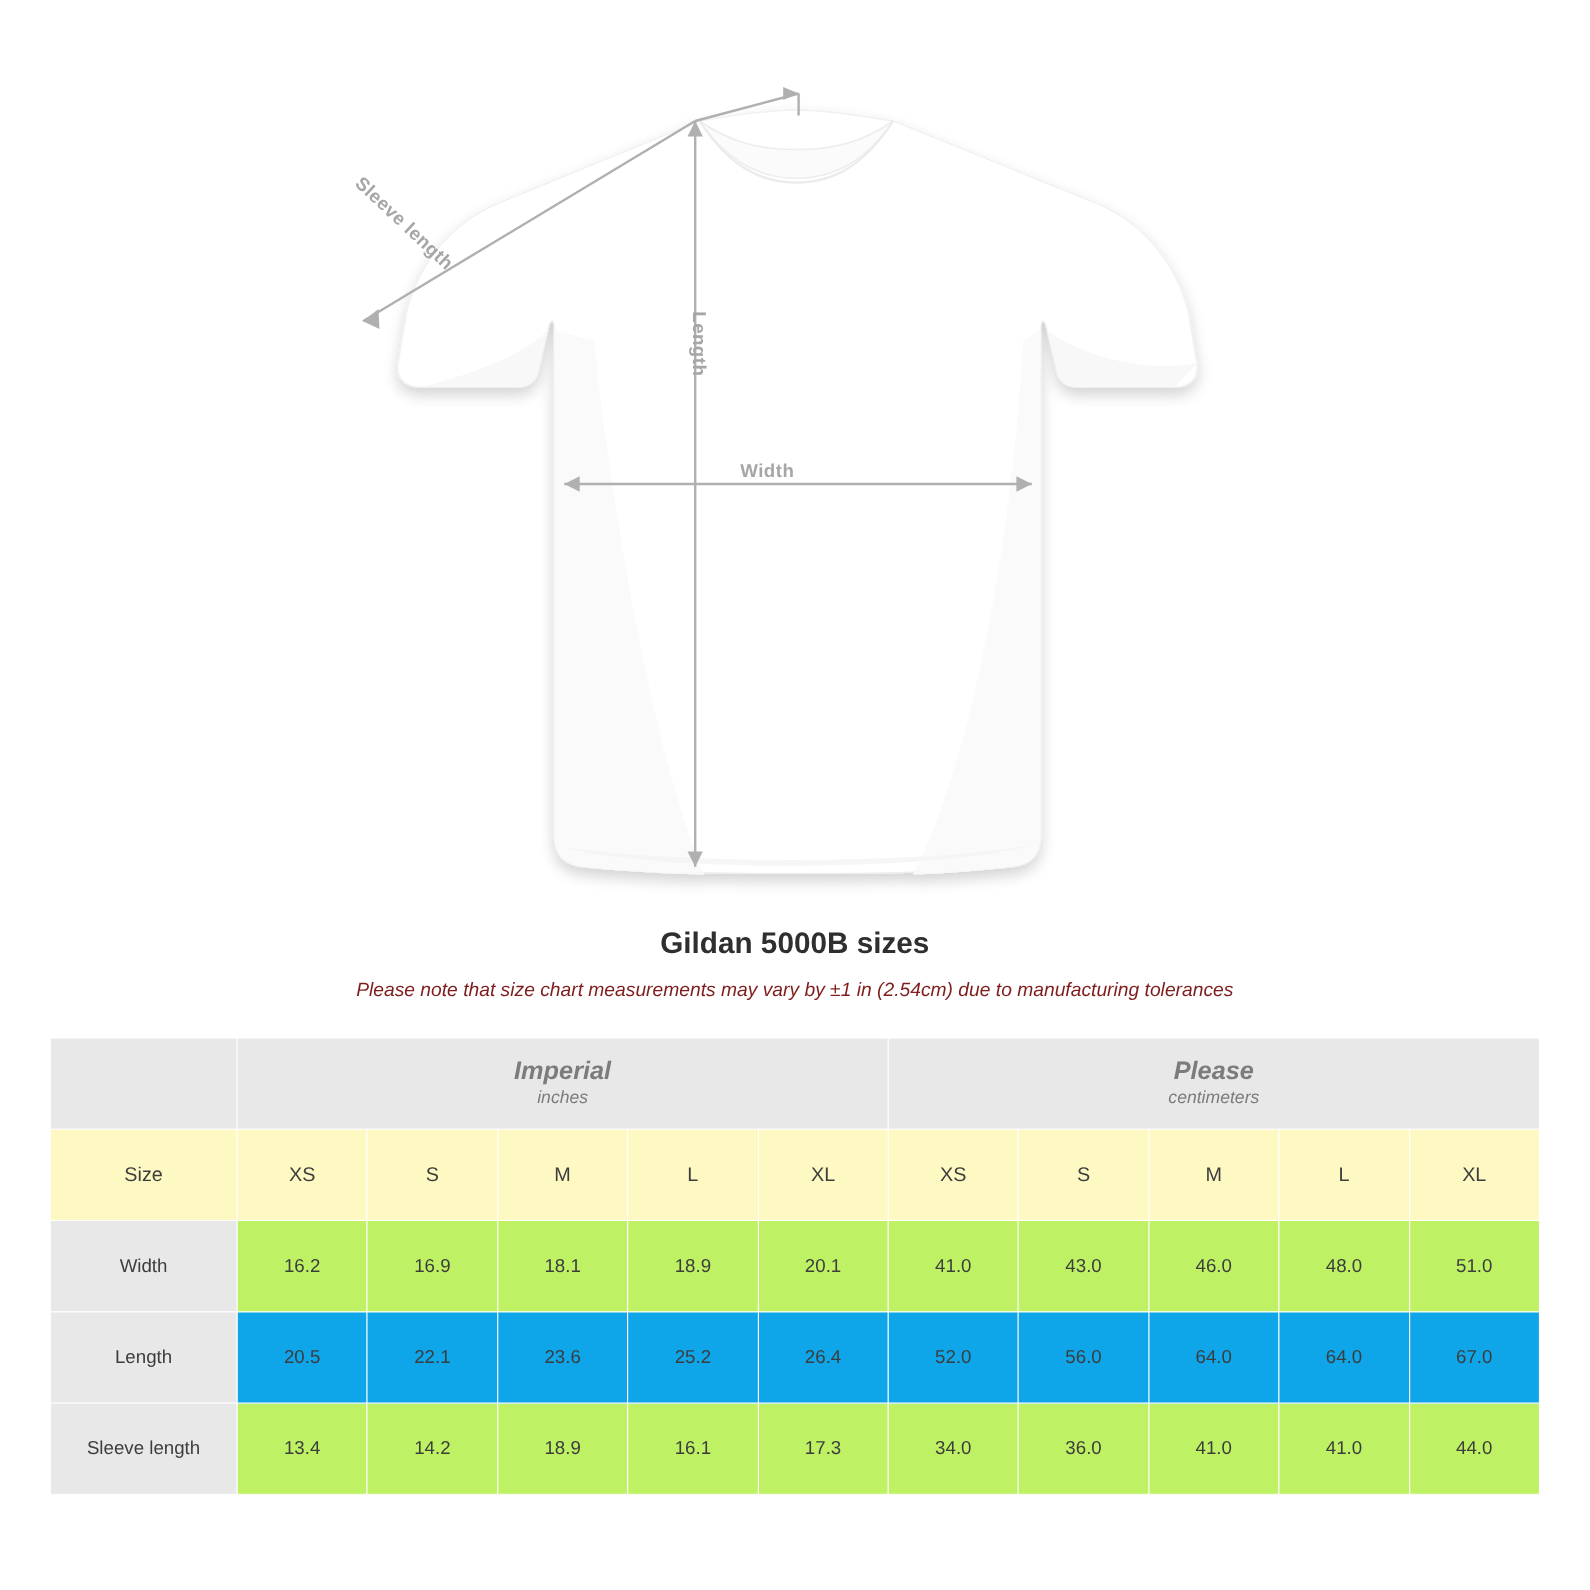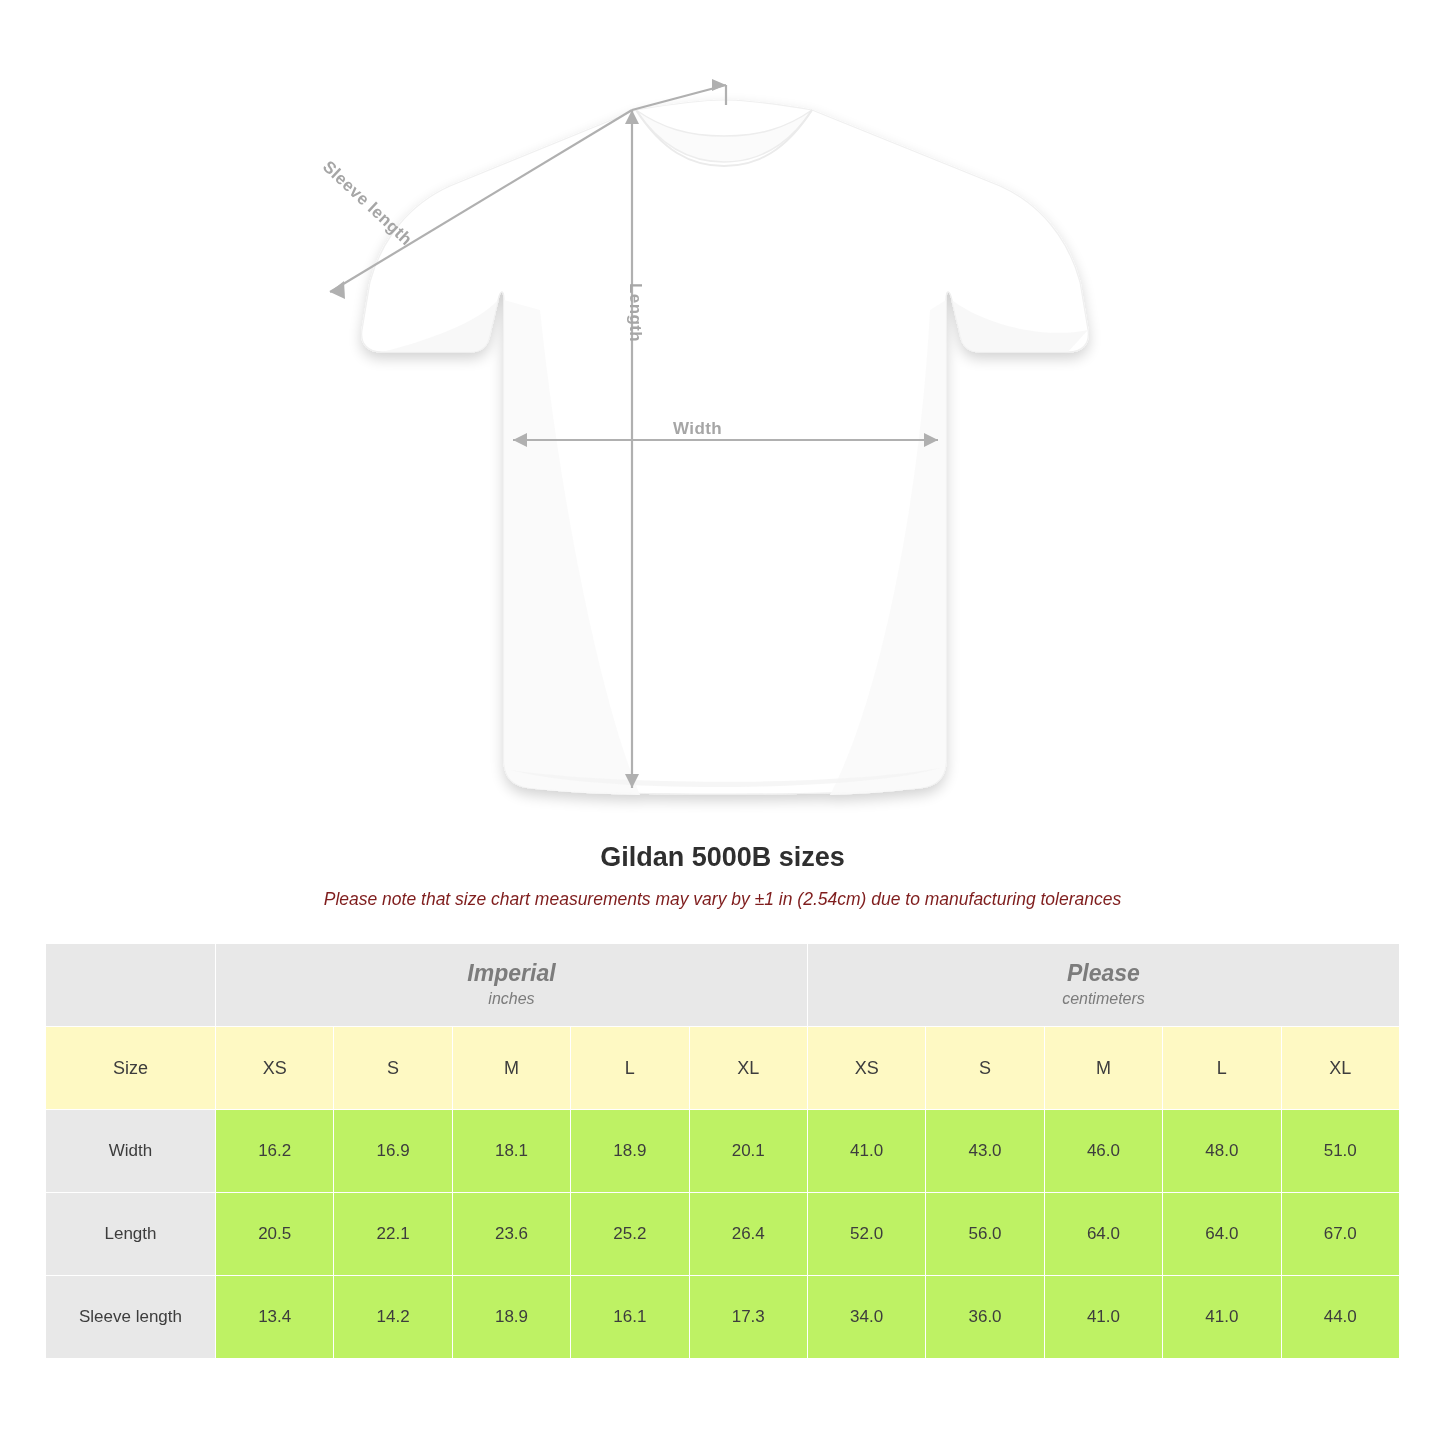--- a/index.html
+++ b/index.html
@@ -118,21 +118,21 @@
   tr.header-row td.row-label,
   tr.header-row td.size-label {
     font-weight: normal;
   }
   td.row-label {
     background: #e8e8e8;
     font-weight: bold;
     font-size: 18px;
     color: #3b3b3b;
   }
-  tr.band-light td { background: #bef264; }
+  tr.band-light td { background: #0ea5e9; }
   tr.band-grey td { background: #bef264; }
   tr.band-grey td.row-label { background: #e8e8e8; }
   tr.band-light td.row-label { background: #e8e8e8; }
   .col-first { width: 170px; }
 </style>
 </head>
 <body>
 
 <div class="illustration">
 

